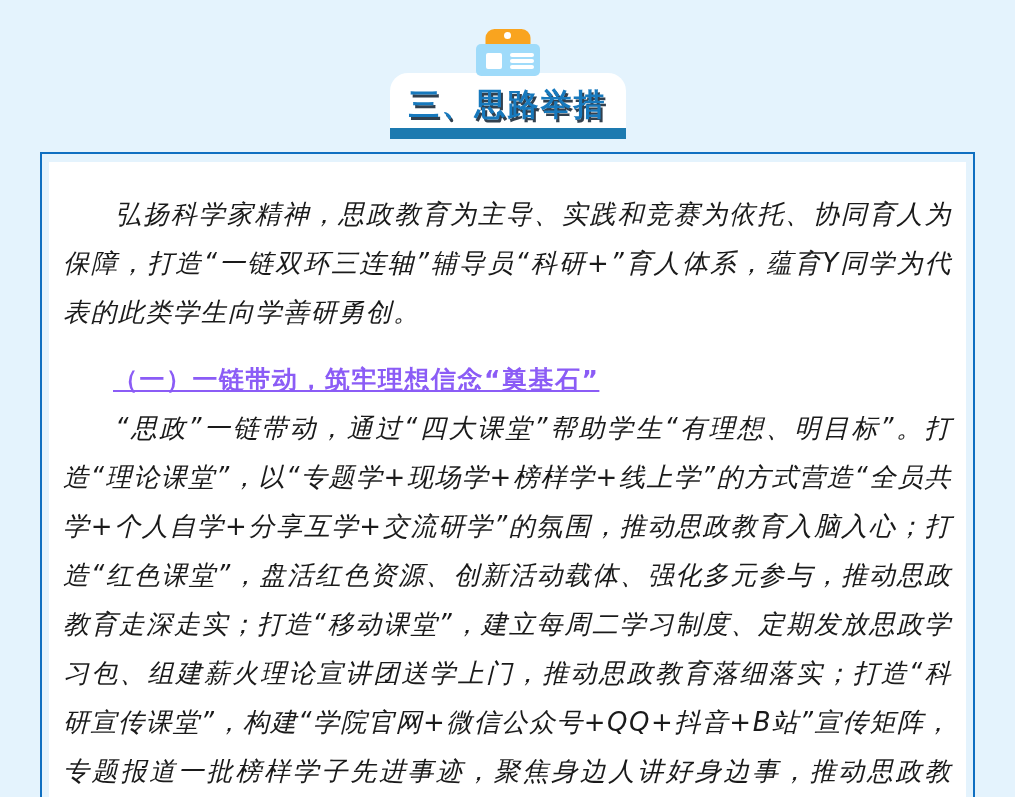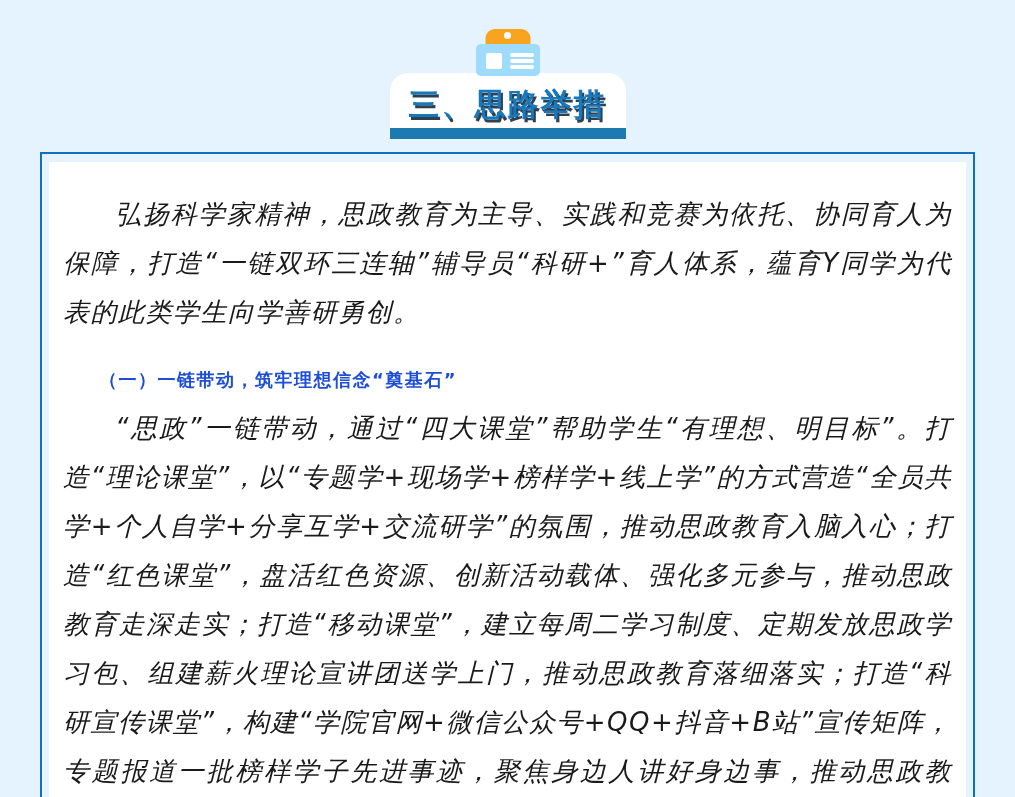--- a/index.html
+++ b/index.html
@@ -142,25 +142,26 @@
     letter-spacing: 1.5px;
     text-align: justify;
   }
   .article p {
     margin: 0;
     text-indent: 2em;
     font-style: italic;
   }
   .article h3 {
     margin: 18px 0 0 0;
-    font-size: 18px;
+    font-size: 25px;
     line-height: 49px;
     font-weight: bold;
-    color: #1d4ed8;
+    color: #8b5cf6;
     text-indent: 2em;
+    text-decoration: underline;
   }
 </style>
 </head>
 <body>
 
 <div class="header">
 
   <div class="clipboard">
     <div class="clip-top">
       <div class="clip-dot"></div>

